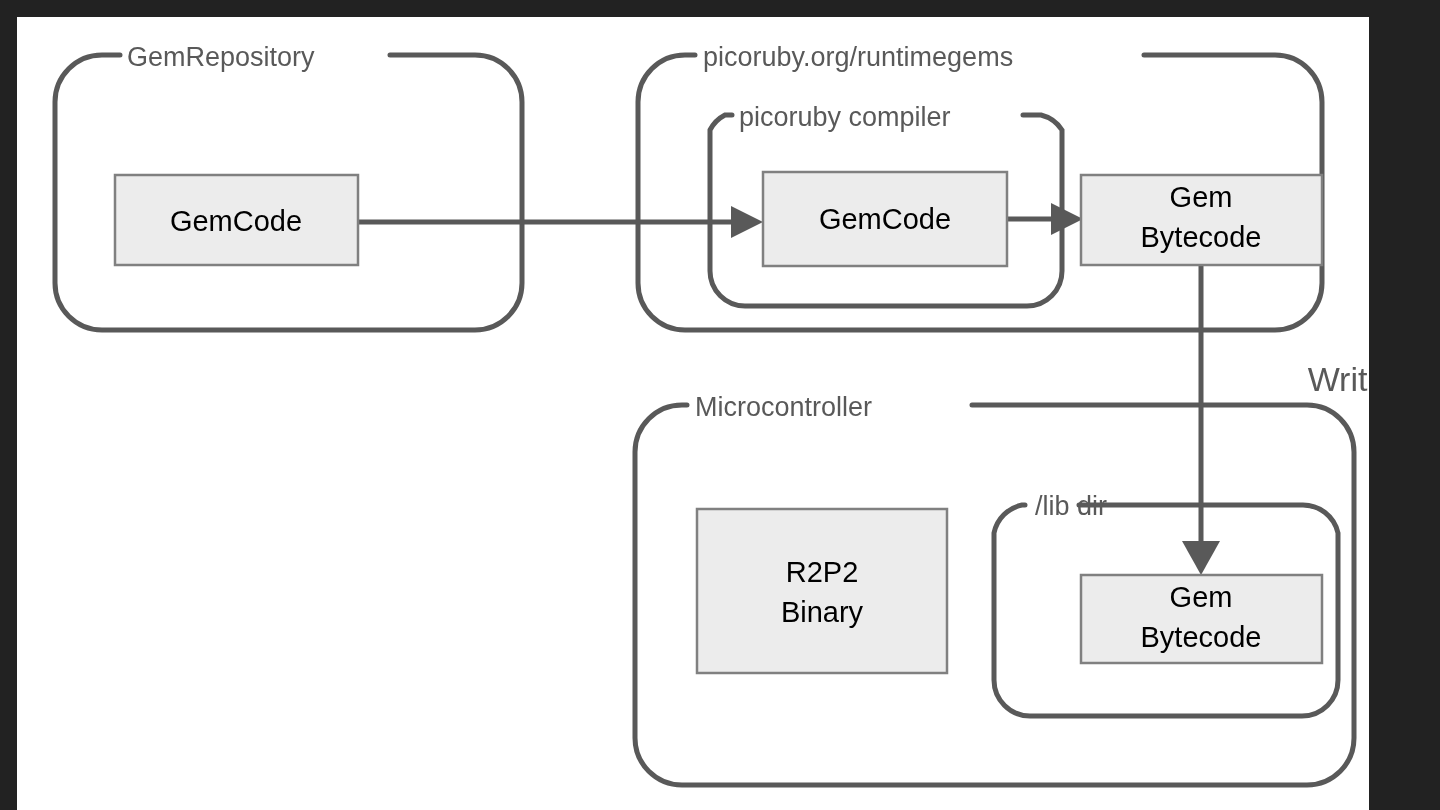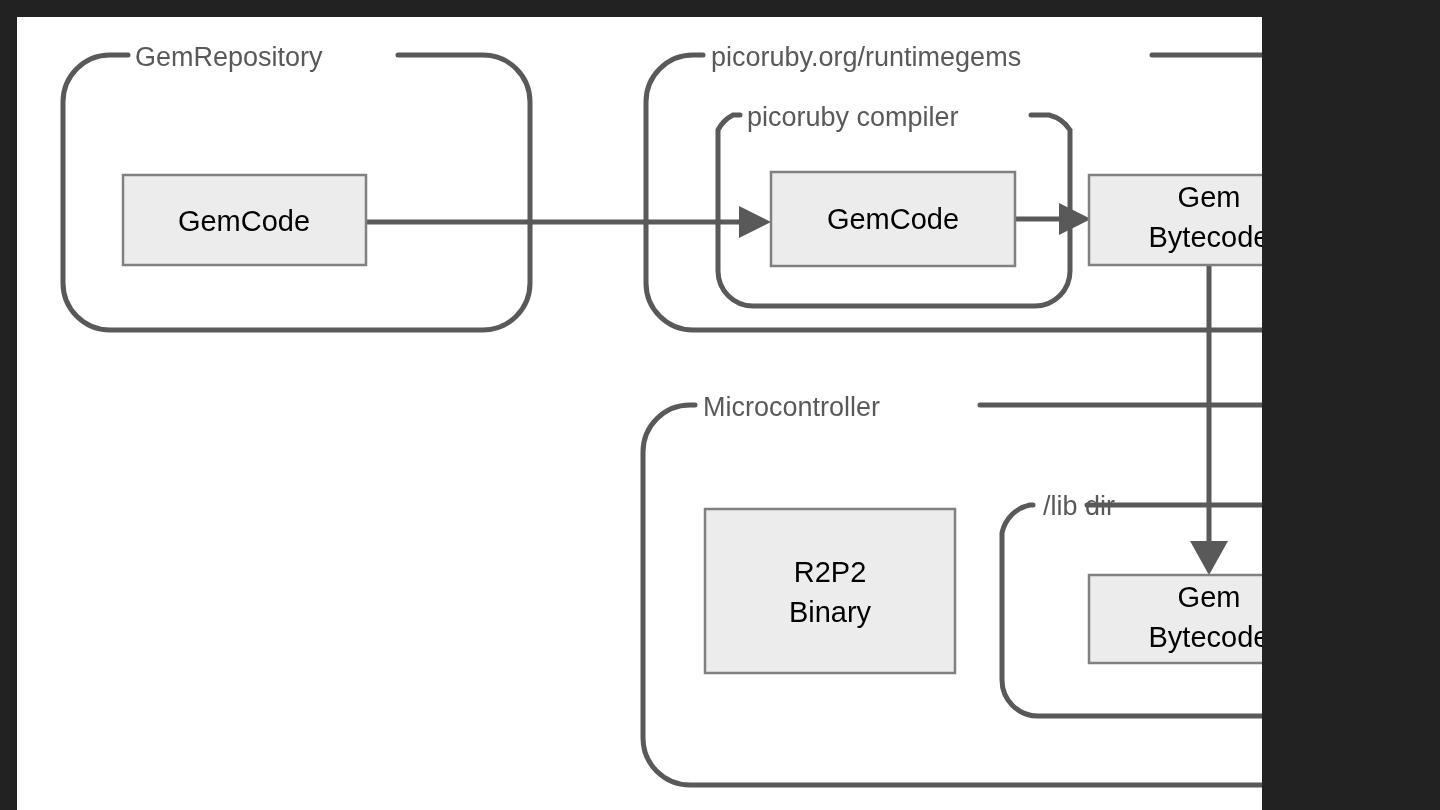--- a/index.html
+++ b/index.html
@@ -17,25 +17,24 @@
     position: absolute;
     left: 0; top: 0;
     width: 1440px;
     height: 810px;
     background: #222222;
   }
   #canvas {
     position: absolute;
     left: 17px;
     top: 17px;
-    width: 1237px;
+    width: 1352px;
     height: 793px;
     background: #ffffff;
     overflow: hidden;
-    padding-left: 8px;
   }
   svg#diagram {
     display: block;
     width: 1405px;
     height: 793px;
   }
   .group-border {
     fill: none;
     stroke: #595959;
     stroke-width: 5;

